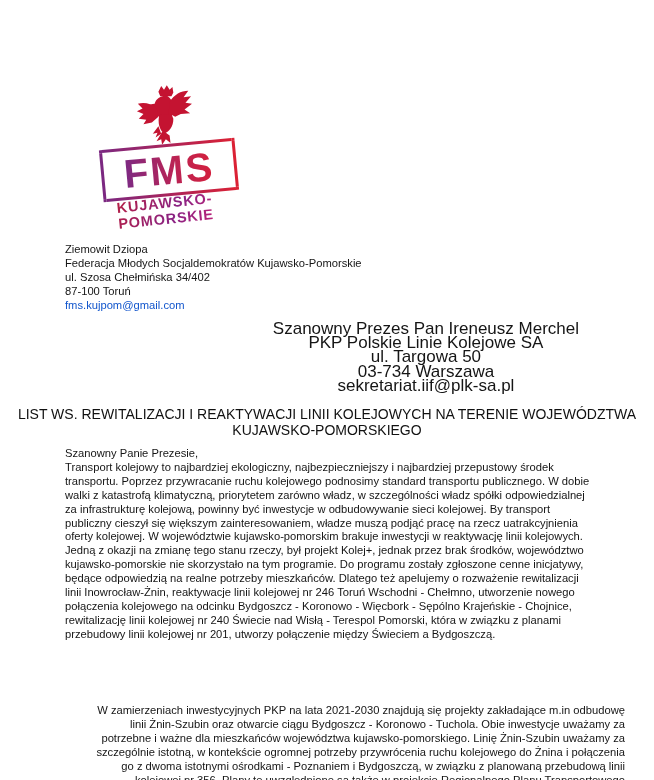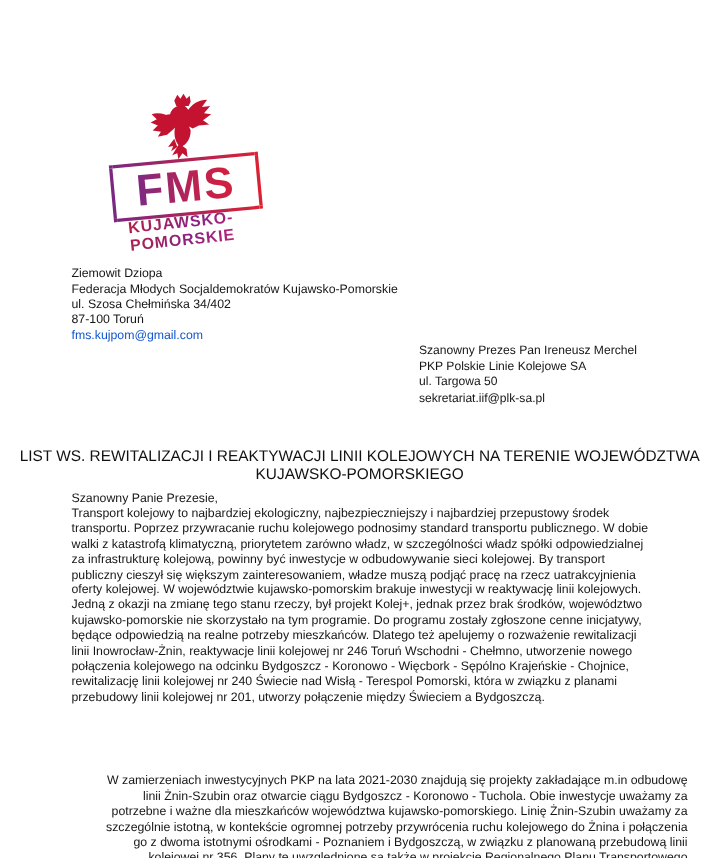--- a/index.html
+++ b/index.html
@@ -44,22 +44,22 @@
     color: #93237e; -webkit-text-fill-color: transparent;
   }
 
   
   .sender {
     position: absolute; left: 65px; top: 242px;
     font-size: 11.2px; line-height: 14px;
   }
   .email-link { color: #1155cc; cursor: pointer; }
   .recipient {
-    position: absolute; right: 75px; top: 312px;
-    text-align: left; font-size: 11px; line-height: 14.2px;
+    position: absolute; right: 75px; top: 322px;
+    text-align: center; font-size: 17px; line-height: 14.2px;
   }
 
   
   .title {
     position: absolute; left: 0; right: 0; top: 406px;
     text-align: center; font-size: 14px; line-height: 16px;
     white-space: pre-line; color: #111;
   }
   .body-par {
     position: absolute; left: 65px; width: 560px;
@@ -100,20 +100,21 @@
     <div>Federacja Młodych Socjaldemokratów Kujawsko-Pomorskie</div>
     <div>ul. Szosa Chełmińska 34/402</div>
     <div>87-100 Toruń</div>
     <div><a class="email-link">fms.kujpom@gmail.com</a></div>
   </div>
 
   <div class="recipient">
     <div>Szanowny Prezes Pan Ireneusz Merchel</div>
     <div>PKP Polskie Linie Kolejowe SA</div>
     <div>ul. Targowa 50</div>
+    <div>03-734 Warszawa</div>
     <div>sekretariat.iif@plk-sa.pl</div>
   </div>
 
   <div class="title">LIST WS. REWITALIZACJI I REAKTYWACJI LINII KOLEJOWYCH NA TERENIE WOJEWÓDZTWA
 KUJAWSKO-POMORSKIEGO</div>
 
   <div class="body-par par-1">Szanowny Panie Prezesie,
 Transport kolejowy to najbardziej ekologiczny, najbezpieczniejszy i najbardziej przepustowy środek
 transportu. Poprzez przywracanie ruchu kolejowego podnosimy standard transportu publicznego. W dobie
 walki z katastrofą klimatyczną, priorytetem zarówno władz, w szczególności władz spółki odpowiedzialnej

